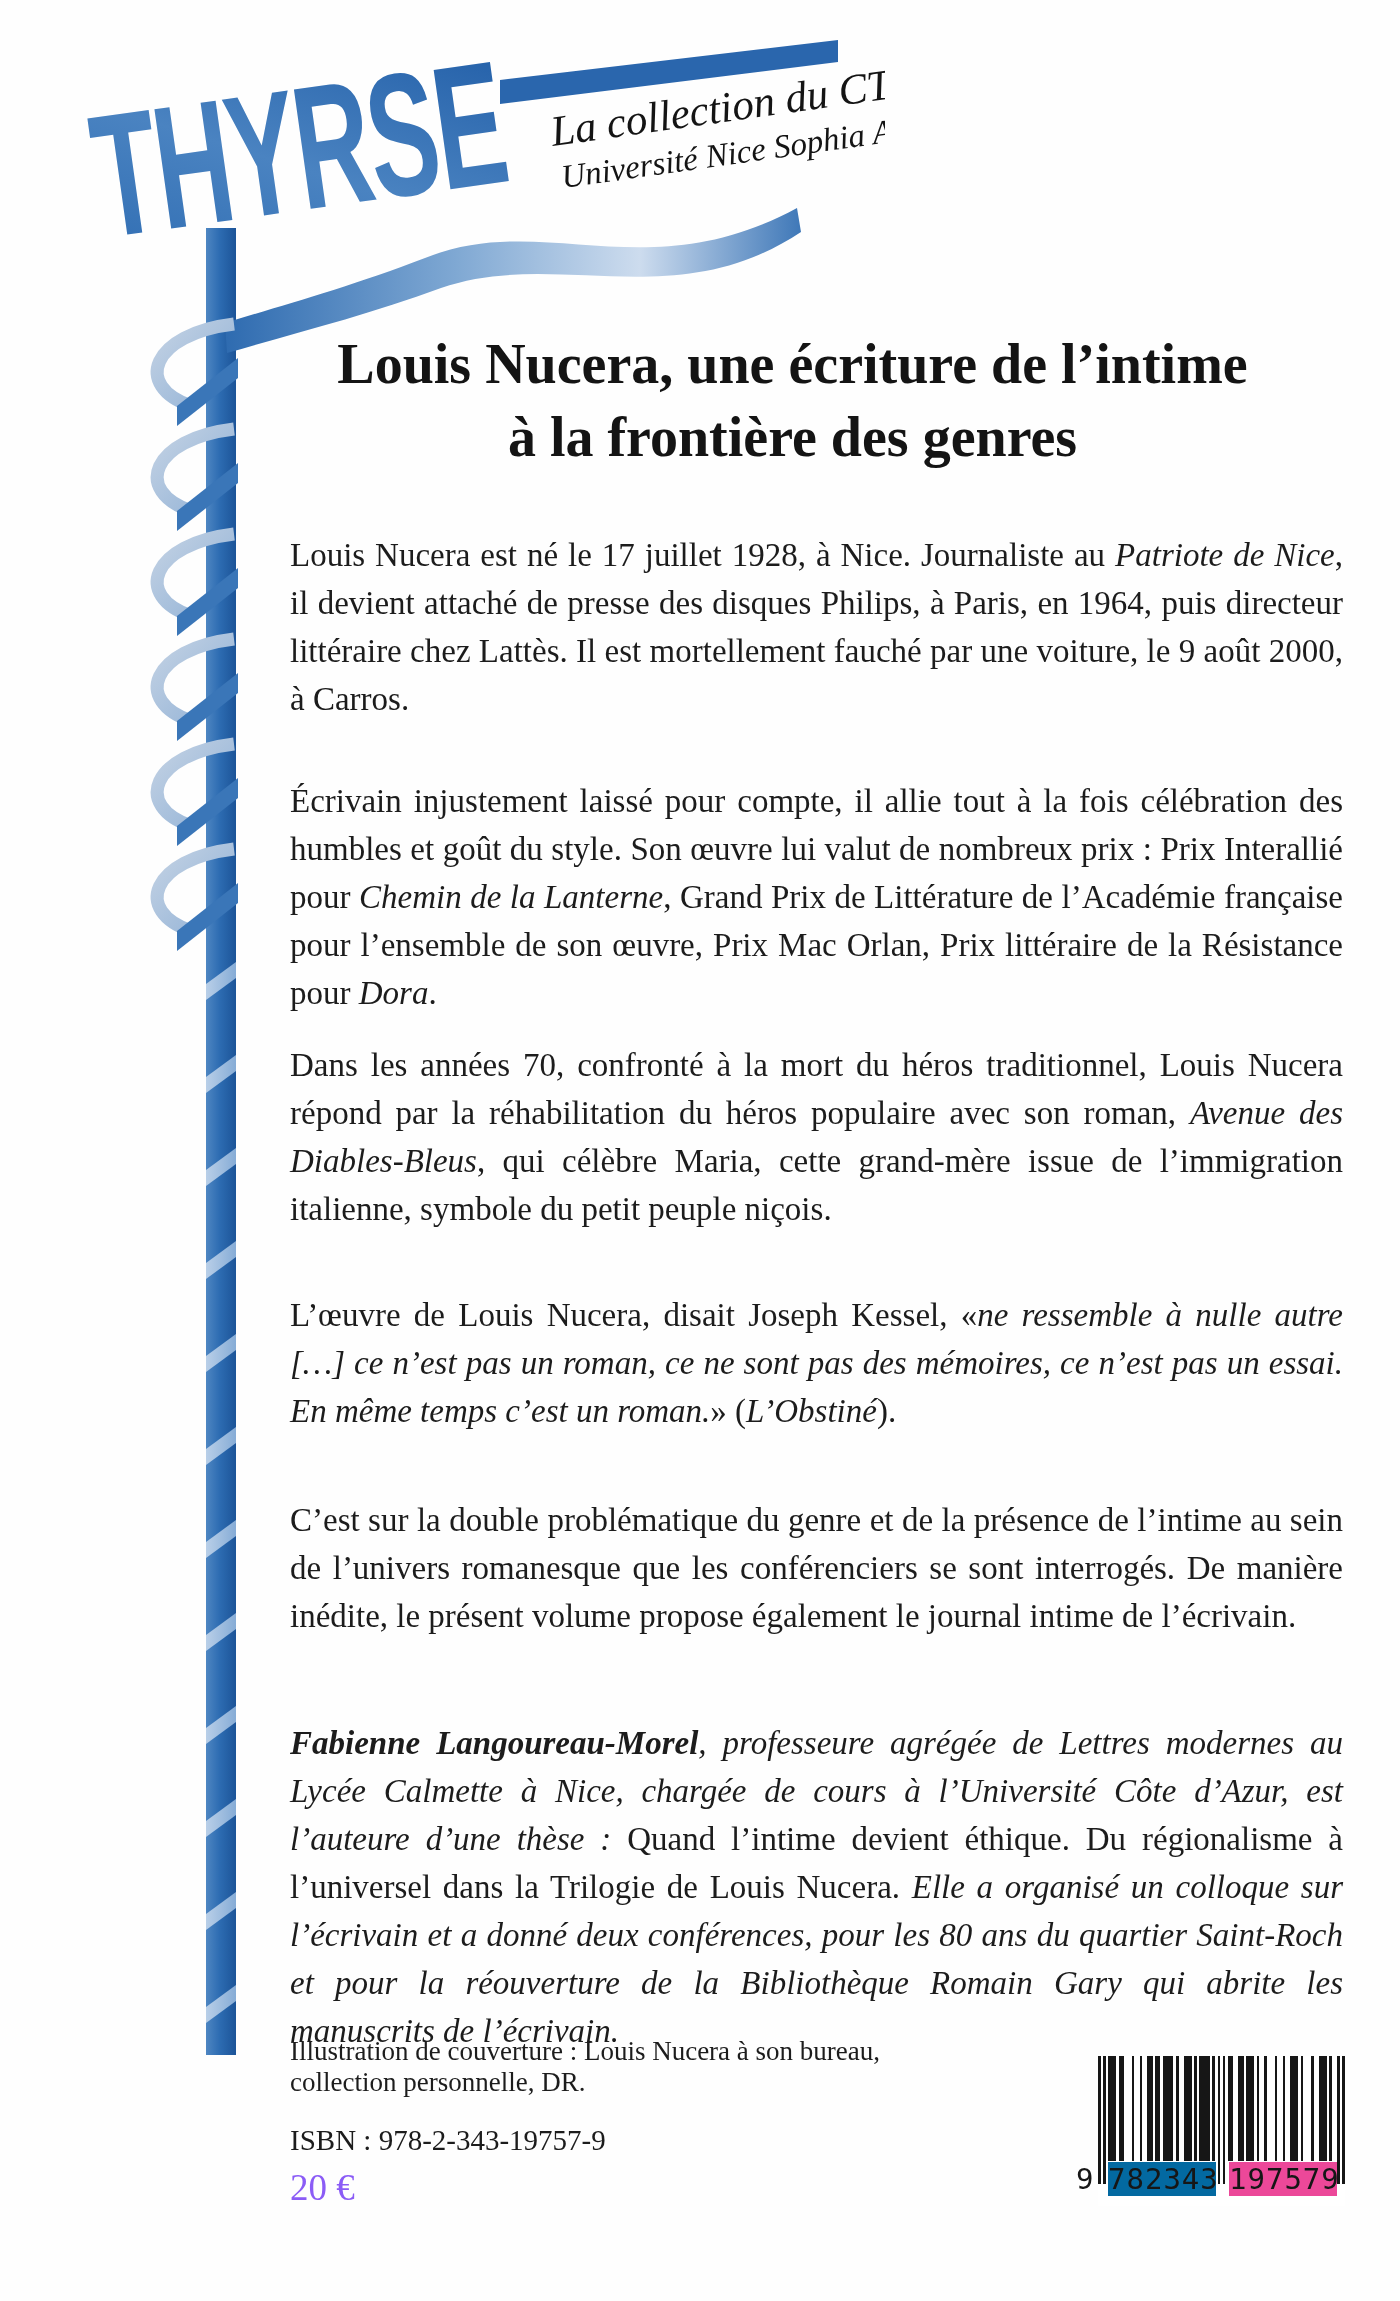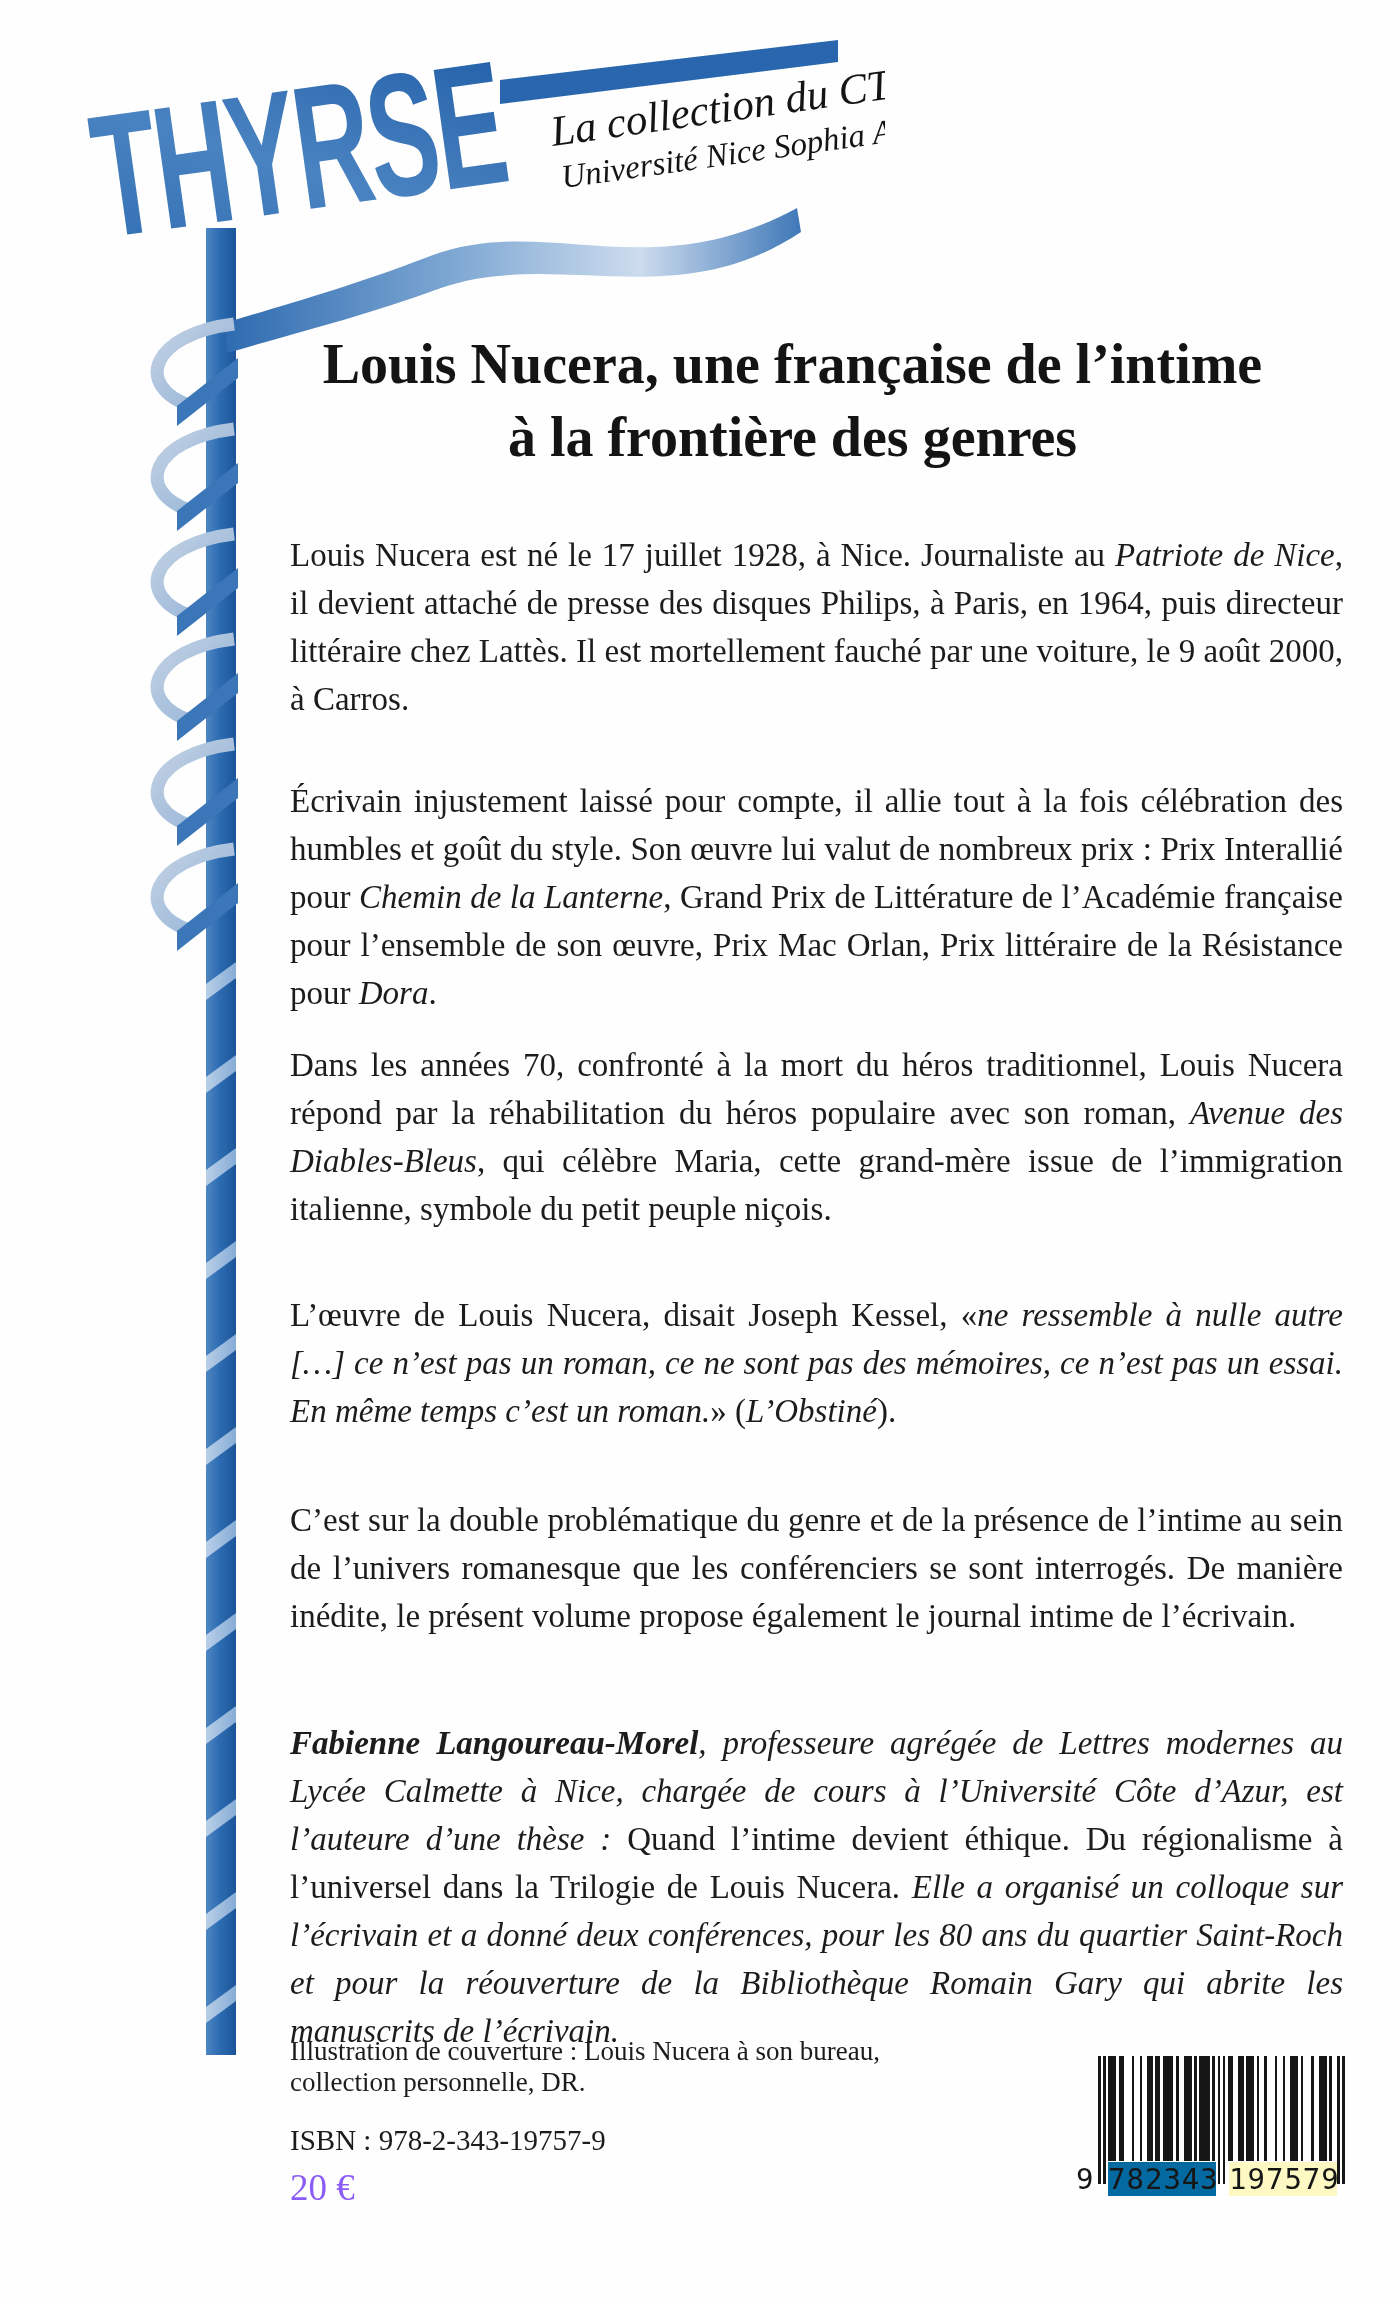--- a/index.html
+++ b/index.html
@@ -35,21 +35,21 @@
   #barcode{left:1098px;top:2056px;width:247px;height:150px;background:#fff;}
   #barcode-bars{position:absolute;left:0;top:0;width:247px;height:134px;}
   #barcode-bars .bar{position:absolute;top:0;background:#161616;}
   #barcode-digits{
     position:absolute;left:0;top:104px;width:247px;height:40px;
     font-family:"DejaVu Sans Mono", monospace;font-size:29px;color:#161616;
     background:transparent;
   }
   #bc-d0{position:absolute;left:-22px;top:2px;}
   #bc-d1{position:absolute;left:10px;top:2px;width:108px;text-align:center;letter-spacing:1px;background:#0369a1;}
-  #bc-d2{position:absolute;left:131px;top:2px;width:108px;text-align:center;letter-spacing:1px;background:#fef9c3;}
+  #bc-d2{position:absolute;left:131px;top:2px;width:108px;text-align:center;letter-spacing:1px;background:#ec4899;}
 </style>
 </head>
 <body>
 
 <svg id="artwork" class="abs" viewBox="0 0 800 2040" aria-hidden="true">
   <defs>
     <linearGradient id="gradWord" x1="0" y1="1" x2="1" y2="0">
       <stop offset="0" stop-color="#2e6cb2"></stop>
       <stop offset="0.45" stop-color="#4a83c1"></stop>
       <stop offset="1" stop-color="#1f5ca6"></stop>
@@ -113,21 +113,21 @@
     <use href="#stripe" y="1395"></use>
   <use href="#stripe" y="1488"></use>
     <use href="#stripe" y="1581"></use>
     <use href="#stripe" y="1674"></use>
   <use href="#stripe" y="1767"></use>
     <use href="#stripe" y="1860"></use>
     <use href="#stripe" y="1953"></use>
 </svg>
 
 <div id="title" class="abs">
-  <div>Louis Nucera, une française de l’intime</div>
+  <div>Louis Nucera, une écriture de l’intime</div>
   <div>à la frontière des genres</div>
 </div>
 
 <p id="p1" class="abs para"><span>Louis Nucera est né le 17 juillet 1928, à Nice. Journaliste au </span><span class="seg-i">Patriote de Nice</span><span>, il devient attaché de presse des disques Philips, à Paris, en 1964, puis directeur littéraire chez Lattès. Il est mortellement fauché par une voiture, le 9 août 2000, à Carros.</span></p>
 <p id="p2" class="abs para"><span>Écrivain injustement laissé pour compte, il allie tout à la fois célébration des humbles et goût du style. Son œuvre lui valut de nombreux prix : Prix Interallié pour </span><span class="seg-i">Chemin de la Lanterne</span><span>, Grand Prix de Littérature de l’Académie française pour l’ensemble de son œuvre, Prix Mac Orlan, Prix littéraire de la Résistance pour </span><span class="seg-i">Dora</span><span>.</span></p>
 <p id="p3" class="abs para"><span>Dans les années 70, confronté à la mort du héros traditionnel, Louis Nucera répond par la réhabilitation du héros populaire avec son roman, </span><span class="seg-i">Avenue des Diables-Bleus</span><span>, qui célèbre Maria, cette grand-mère issue de l’immigration italienne, symbole du petit peuple niçois.</span></p>
 <p id="p4" class="abs para"><span>L’œuvre de Louis Nucera, disait Joseph Kessel, «</span><span class="seg-i">ne ressemble à nulle autre […] ce n’est pas un roman, ce ne sont pas des mémoires, ce n’est pas un essai. En même temps c’est un roman.</span><span>» (</span><span class="seg-i">L’Obstiné</span><span>).</span></p>
 <p id="p5" class="abs para"><span>C’est sur la double problématique du genre et de la présence de l’intime au sein de l’univers romanesque que les conférenciers se sont interrogés. De manière inédite, le présent volume propose également le journal intime de l’écrivain.</span></p>
 <p id="bio" class="abs para"><span class="seg-bi">Fabienne Langoureau-Morel</span><span class="seg-i">, professeure agrégée de Lettres modernes au Lycée Calmette à Nice, chargée de cours à l’Université Côte d’Azur, est l’auteure d’une thèse : </span><span>Quand l’intime devient éthique. Du régionalisme à l’universel dans la Trilogie de Louis Nucera. </span><span class="seg-i">Elle a organisé un colloque sur l’écrivain et a donné deux conférences, pour les 80 ans du quartier Saint-Roch et pour la réouverture de la Bibliothèque Romain Gary qui abrite les manuscrits de l’écrivain.</span></p>
 

